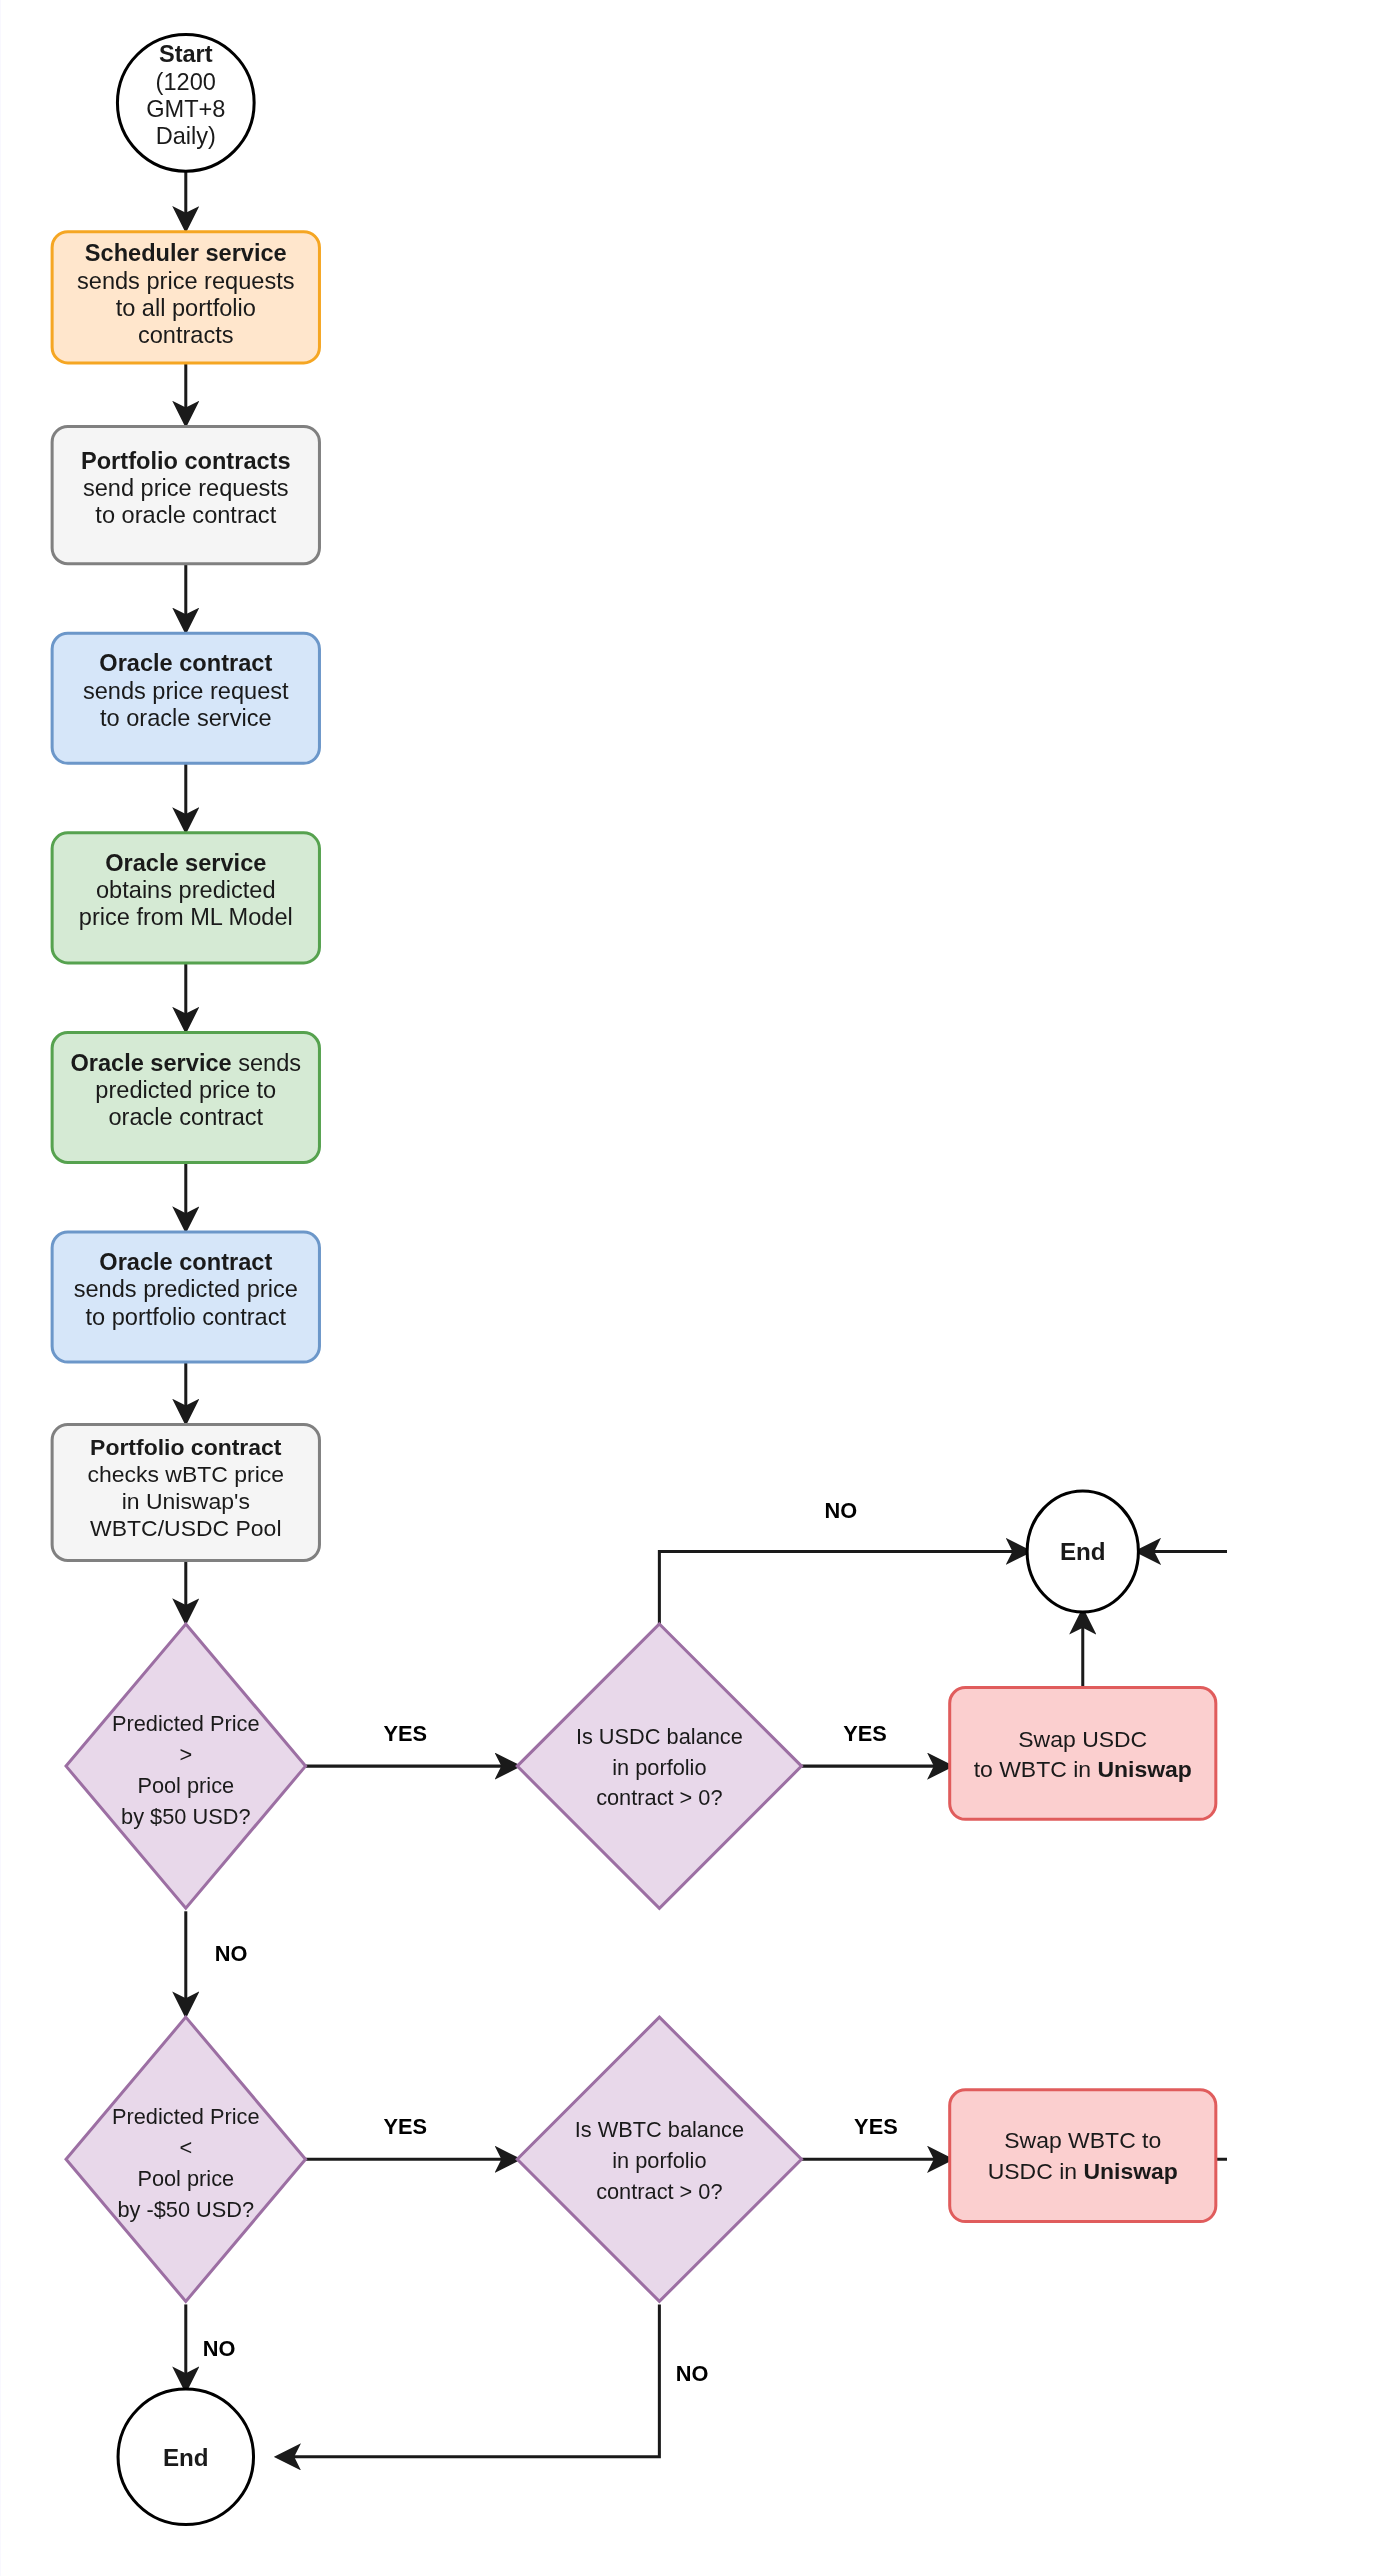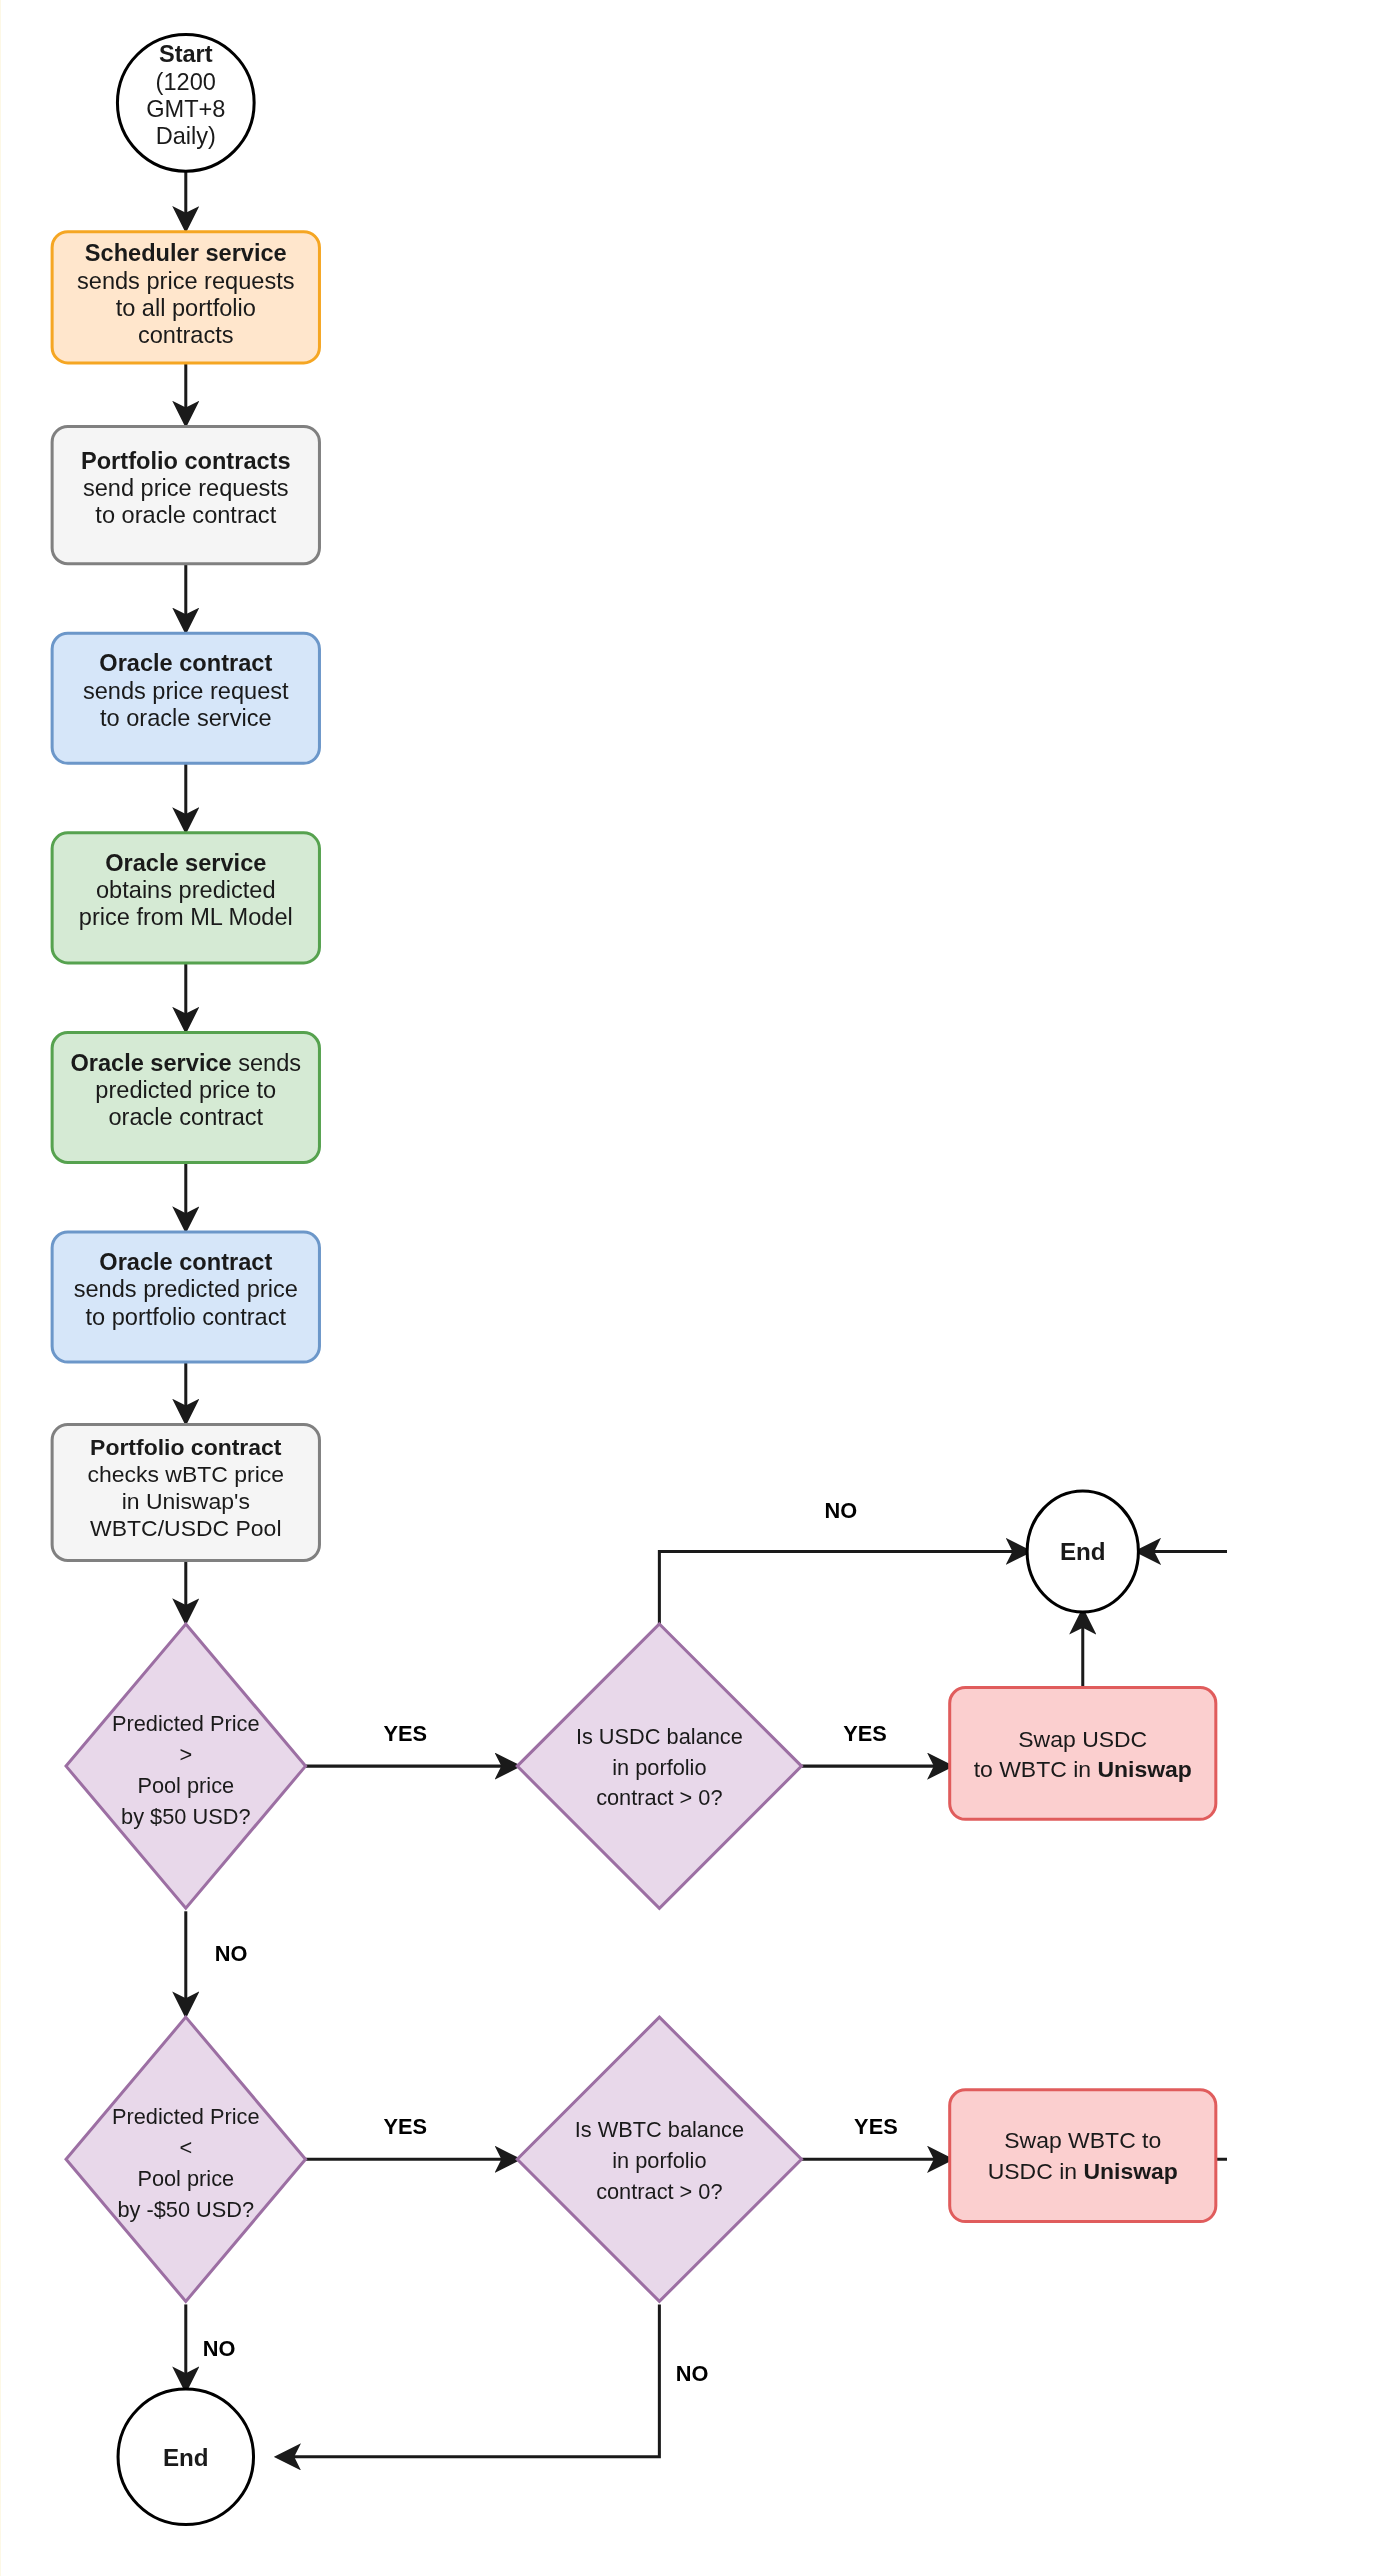--- a/index.html
+++ b/index.html
@@ -1,17 +1,17 @@
 <!DOCTYPE html>
 <html style="font-size:9.7px"><head>
 <meta charset="utf-8">
 <style>
   html,body{margin:0;padding:0;background:#ffffff;}
   body{font-family:"Liberation Sans",sans-serif;}
-  #stage{position:relative;width:1227px;height:2576px;background:#eab308;overflow:hidden;}
+  #stage{position:relative;width:1227px;height:2576px;background:#c4b5fd;overflow:hidden;}
   svg{display:block;}
   .nd-text{font-family:"Liberation Sans",sans-serif;fill:#1a1a1a;}
   .edge-label{font-family:"Liberation Sans",sans-serif;font-weight:bold;fill:#000;}
 </style>
 </head>
 <body>
 
 <div id="stage">
 <svg width="1375" height="2576" viewBox="0 0 2273 4259" xmlns="http://www.w3.org/2000/svg">
 

